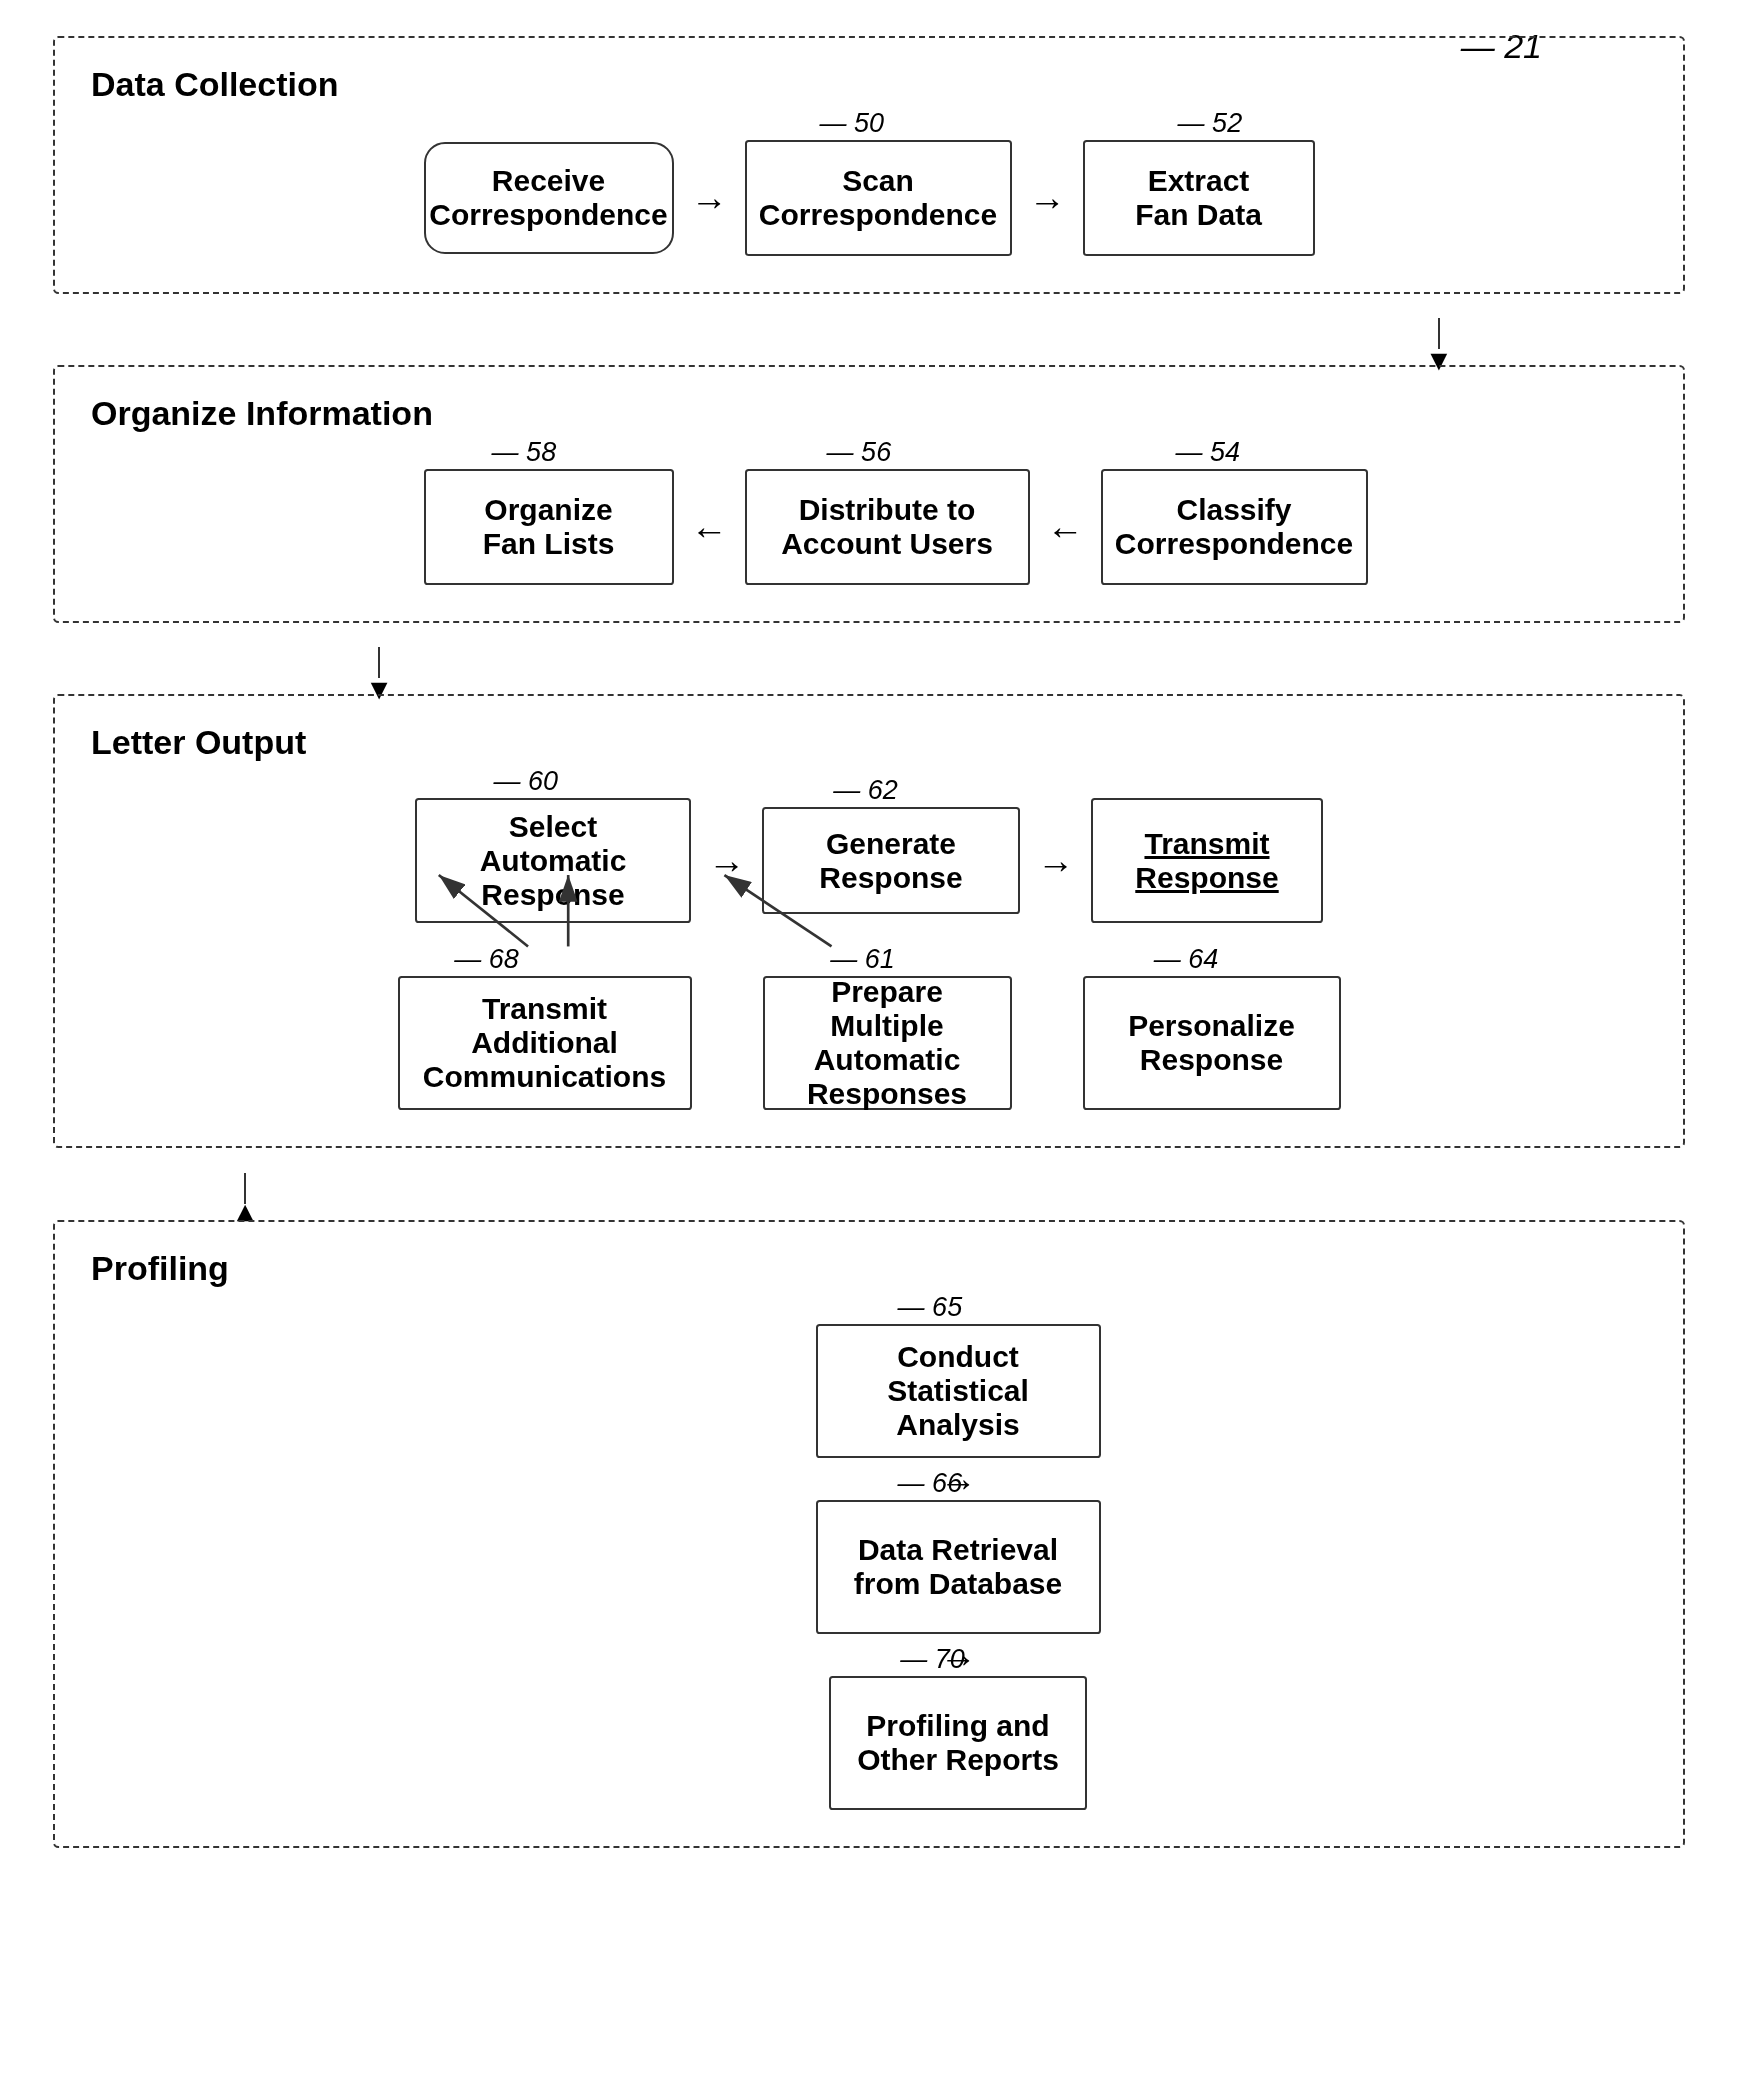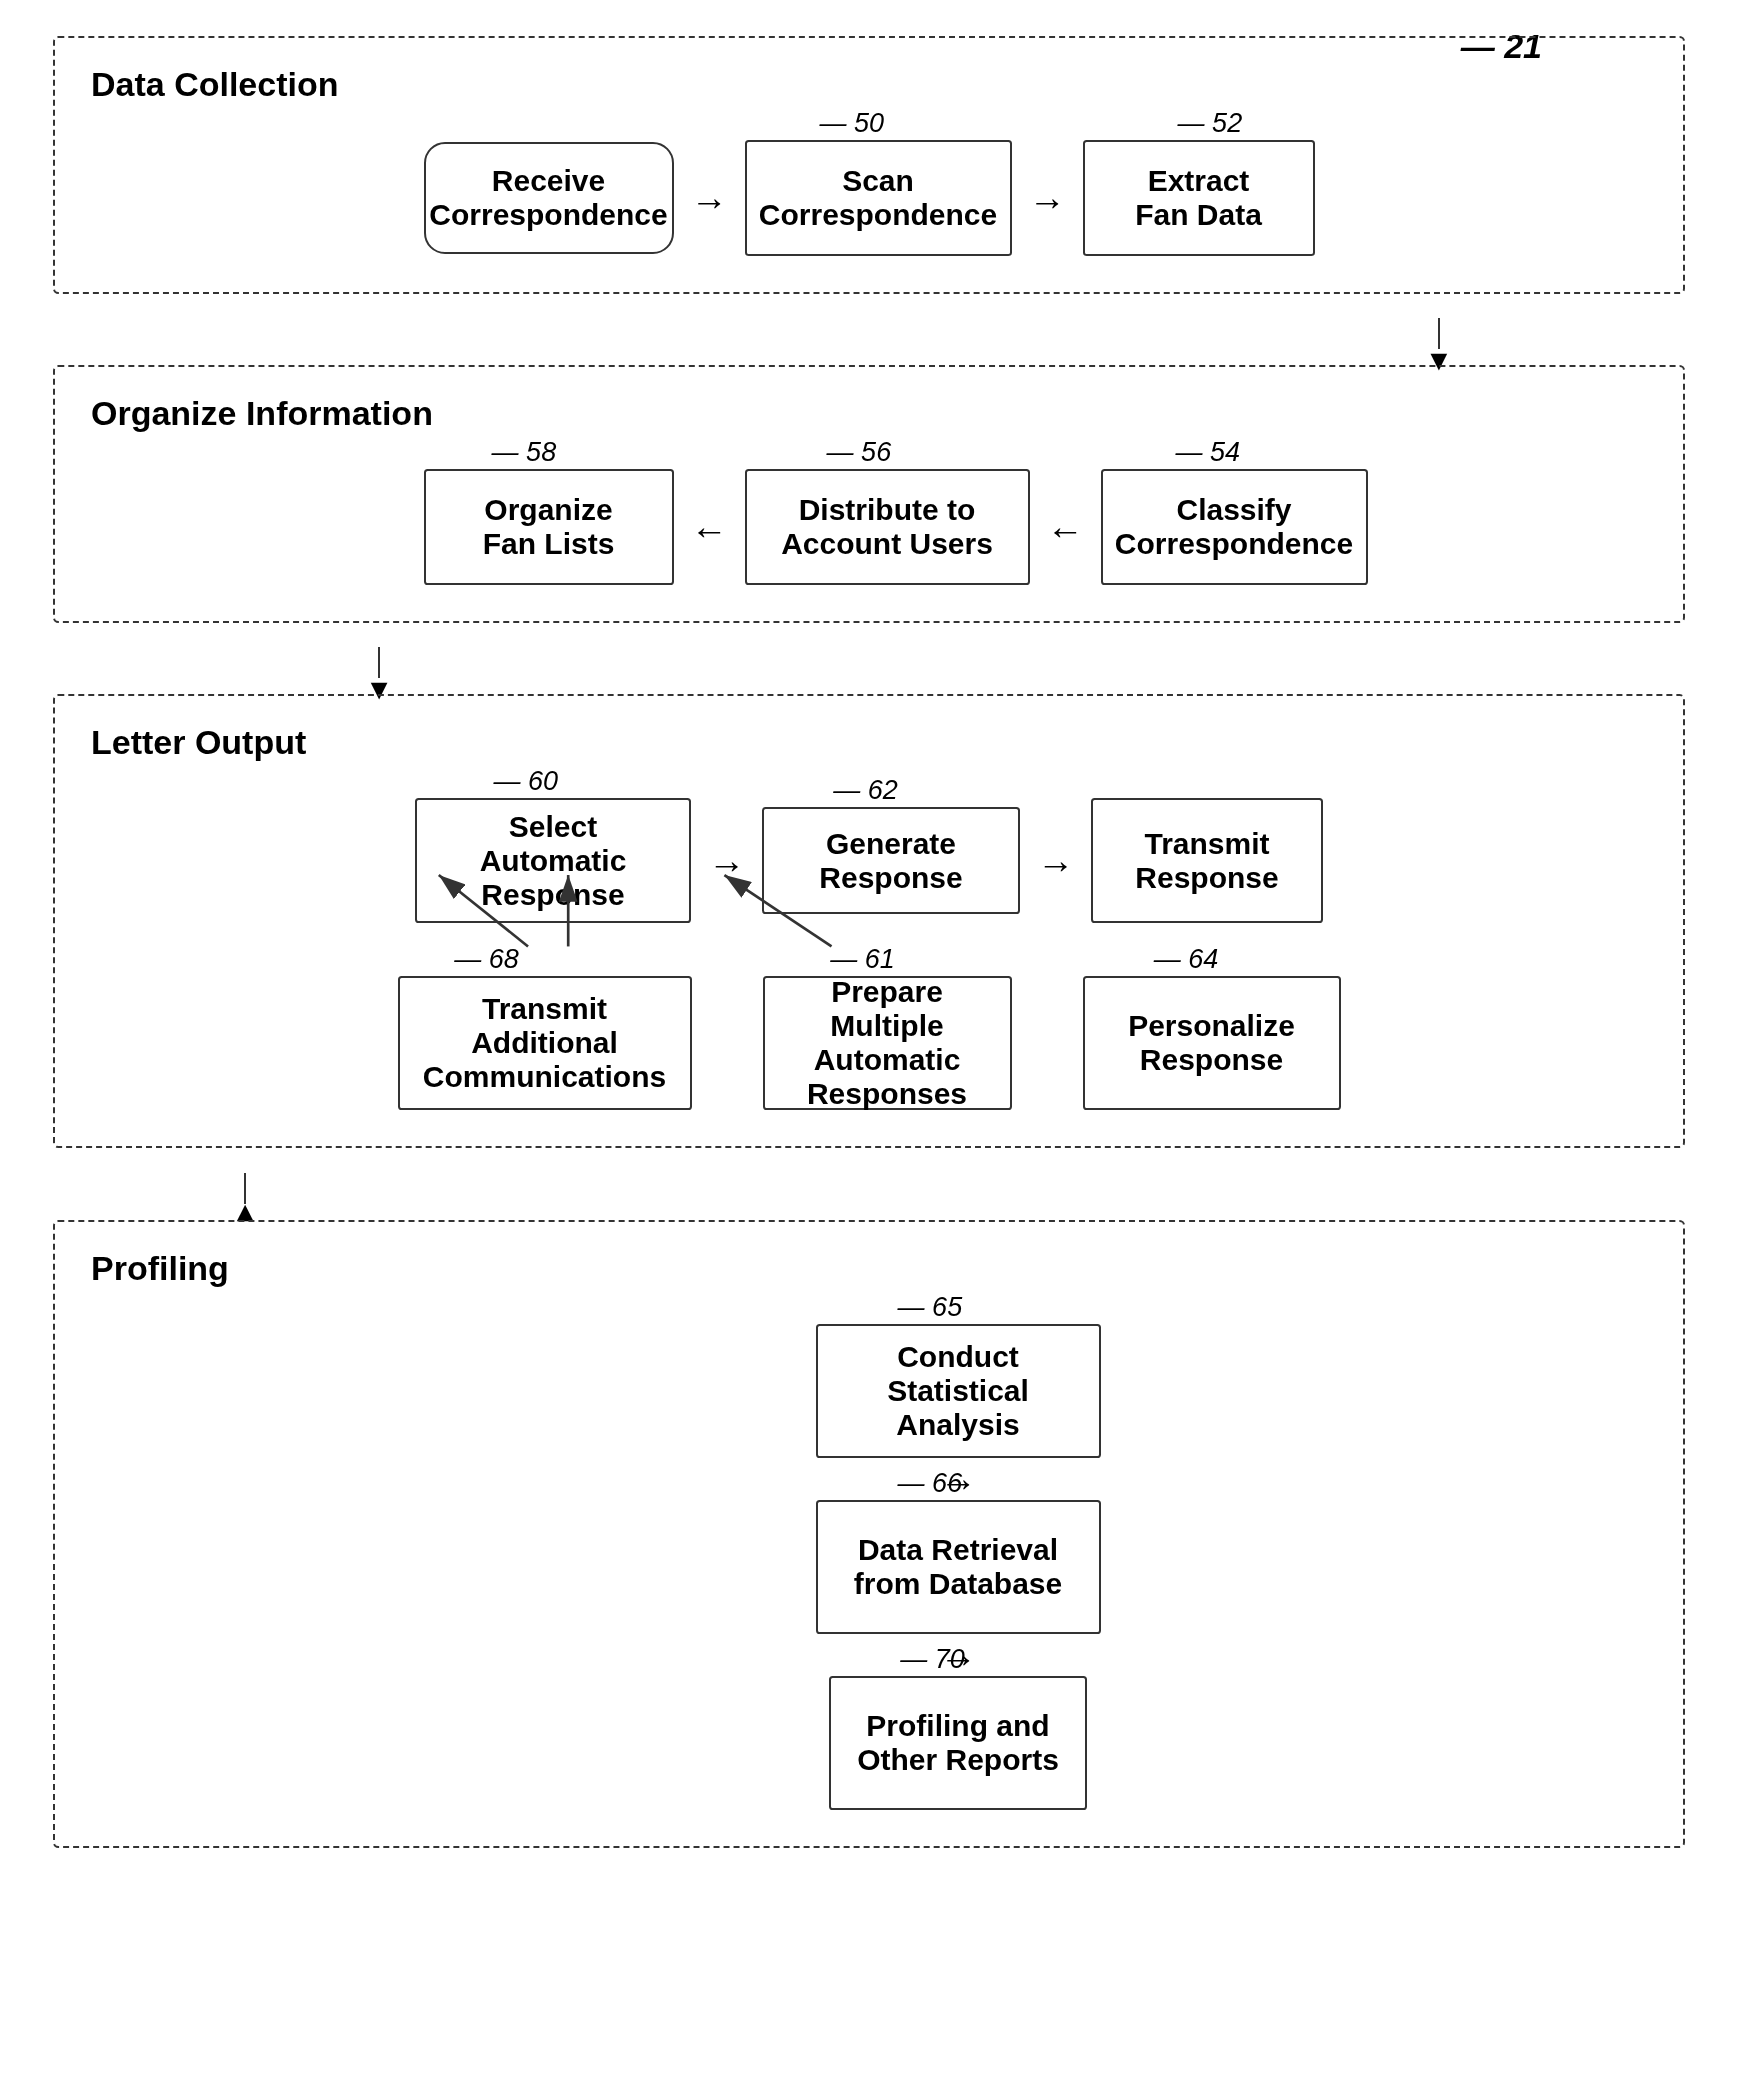--- a/index.html
+++ b/index.html
@@ -11,21 +11,20 @@
       padding: 36px 53px;
       position: relative;
     }
 
     .diagram-number {
       position: absolute;
       top: 27px;
       right: 196px;
       font-size: 32px;
       font-style: italic;
-      font-weight: bold;
     }
 
     .section {
       border: 2.7px dashed #333;
       border-radius: 5.3px;
       padding: 27px 36px 36px 36px;
       margin-bottom: 36px;
       position: relative;
     }
 
@@ -188,21 +187,21 @@
     <div class="box" style="width:276px; height:125px;">
       <span class="ref-num" style="left:40%;">— 60</span>
       <span>Select Automatic<br>Response</span>
     </div>
     <div class="arrow-h"></div>
     <div class="box" style="width:258px; height:103px;">
       <span class="ref-num" style="left:40%;">— 62</span>
       <span>Generate<br>Response</span>
     </div>
     <div class="arrow-h"></div>
-    <div class="box" style="width:232px; height:125px;">
+    <div class="box" style="width:232px; height:125px;text-decoration:underline;">
       <span>Transmit<br>Response</span>
     </div>
   </div>
 
   <div class="s3-bottom-row" style="justify-content:center;">
     <div class="box" style="width:294px; height:134px;">
       <span class="ref-num" style="left:30%;">— 68</span>
       <span>Transmit Additional<br>Communications</span>
     </div>
     <div style="width:71px;"></div>

